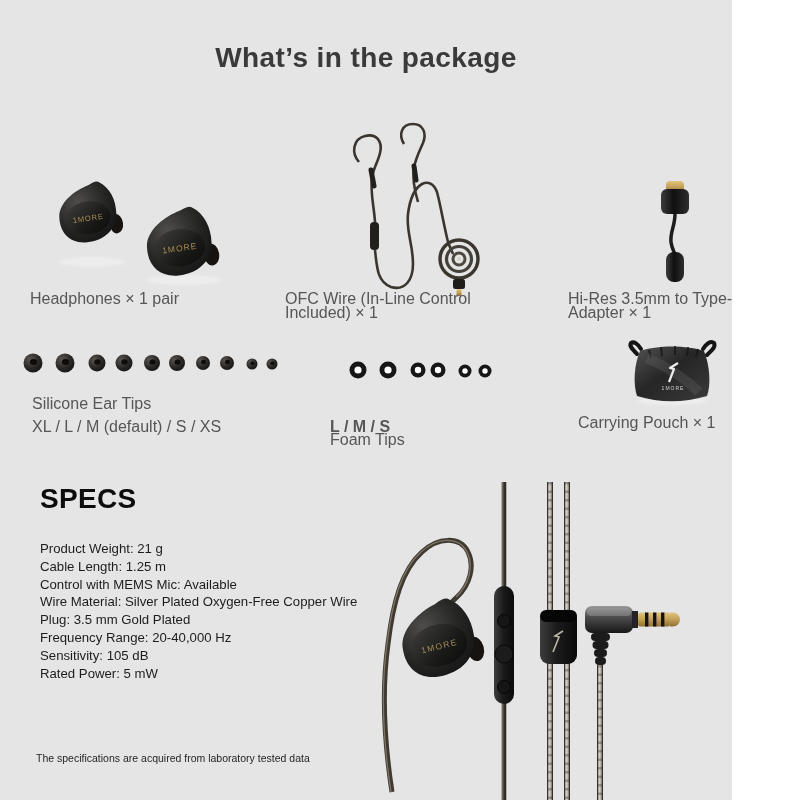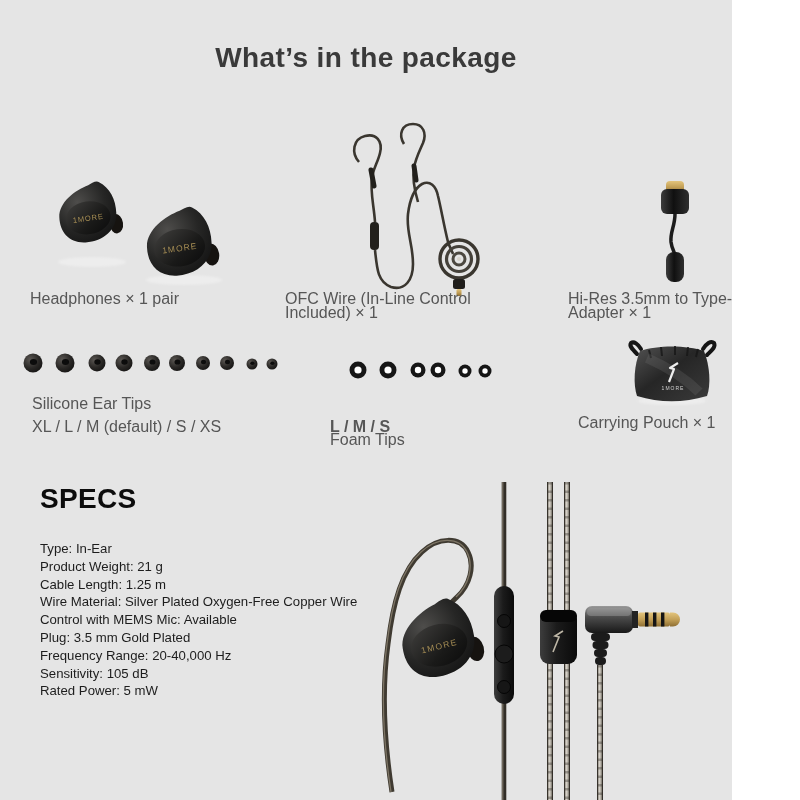--- a/index.html
+++ b/index.html
@@ -266,25 +266,24 @@
       <path d="M 53,25 L 45,30 L 49,31 L 44,44" stroke="#ededed" stroke-width="2.2" fill="none" stroke-linejoin="round"></path>
       <text x="48" y="52" text-anchor="middle" font-size="5" letter-spacing="1" fill="#cfcfcf">1MORE</text>
     </svg>
     <div id="cap-pouch" class="caption">Carrying Pouch × 1</div>
   </div>
 
   
   <h2 class="specs-heading">SPECS</h2>
 
   <ul class="spec-list">
-    <li>Type: In-Ear</li>
     <li>Product Weight: 21 g</li>
     <li>Cable Length: 1.25 m</li>
+    <li>Control with MEMS Mic: Available</li>
     <li>Wire Material: Silver Plated Oxygen-Free Copper Wire</li>
-    <li>Control with MEMS Mic: Available</li>
     <li>Plug: 3.5 mm Gold Plated</li>
     <li>Frequency Range: 20-40,000 Hz</li>
     <li>Sensitivity: 105 dB</li>
     <li>Rated Power: 5 mW</li>
   </ul>
 
   <svg id="art-earphone" class="art" width="420" height="318" viewBox="0 0 420 318">
 
     <path d="M 12,310 C 4,258 2,205 8,162 C 13,120 22,88 42,70 C 58,55 80,54 88,70 C 95,84 90,103 77,115 C 70,122 63,128 59,134" stroke="#3f3a31" stroke-width="5" fill="none"></path>
     <path d="M 11,310 C 3,258 1,205 7,162 C 12,120 21,88 41,70 C 57,55 79,54 87,70 C 94,84 89,103 76,115" stroke="#998f7c" stroke-width="1.3" fill="none" opacity="0.7"></path>
@@ -334,14 +333,15 @@
       <rect x="215" y="175" width="11" height="8" rx="4" fill="#1b1b1b"></rect>
     </g>
 
     <g>
       <path d="M 220,183 L 220,318" stroke="#2e2a24" stroke-width="6"></path>
       <path d="M 220,183 L 220,318" stroke="url(#gSilvC)" stroke-width="4.2"></path>
       <path d="M 220,183 L 220,318" stroke="#2e2a24" stroke-width="4.2" stroke-dasharray="2.5 6" opacity="0.35"></path>
     </g>
   </svg>
 
+  <p class="footnote">The specifications are acquired from laboratory tested data</p>
 
 </div>
 
 </body></html>

